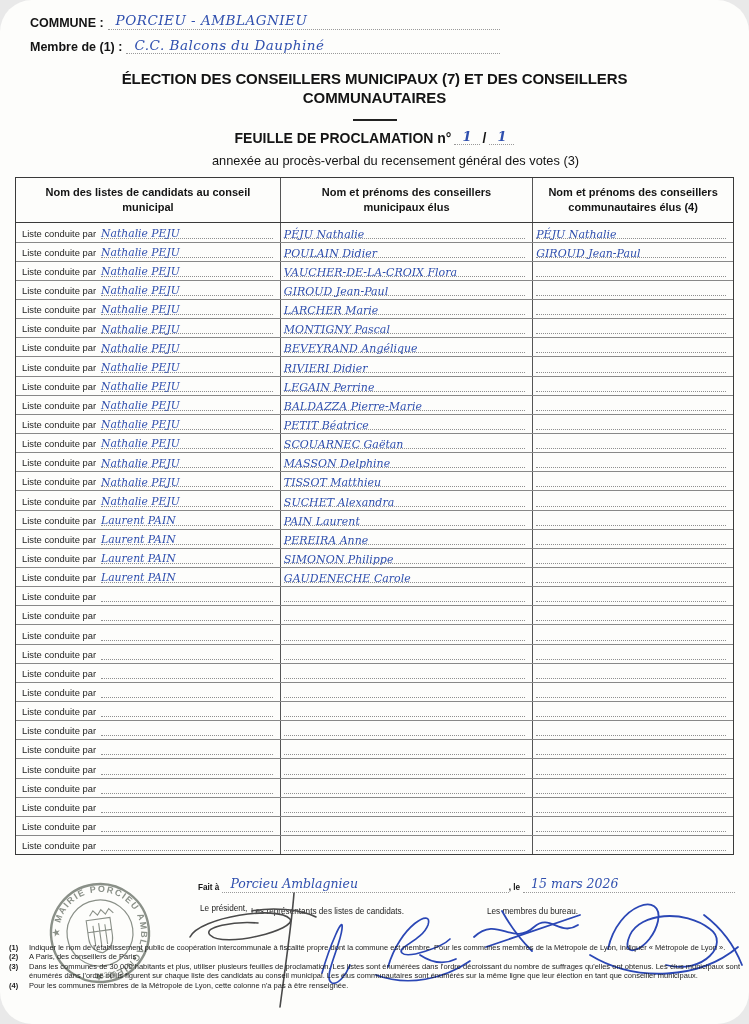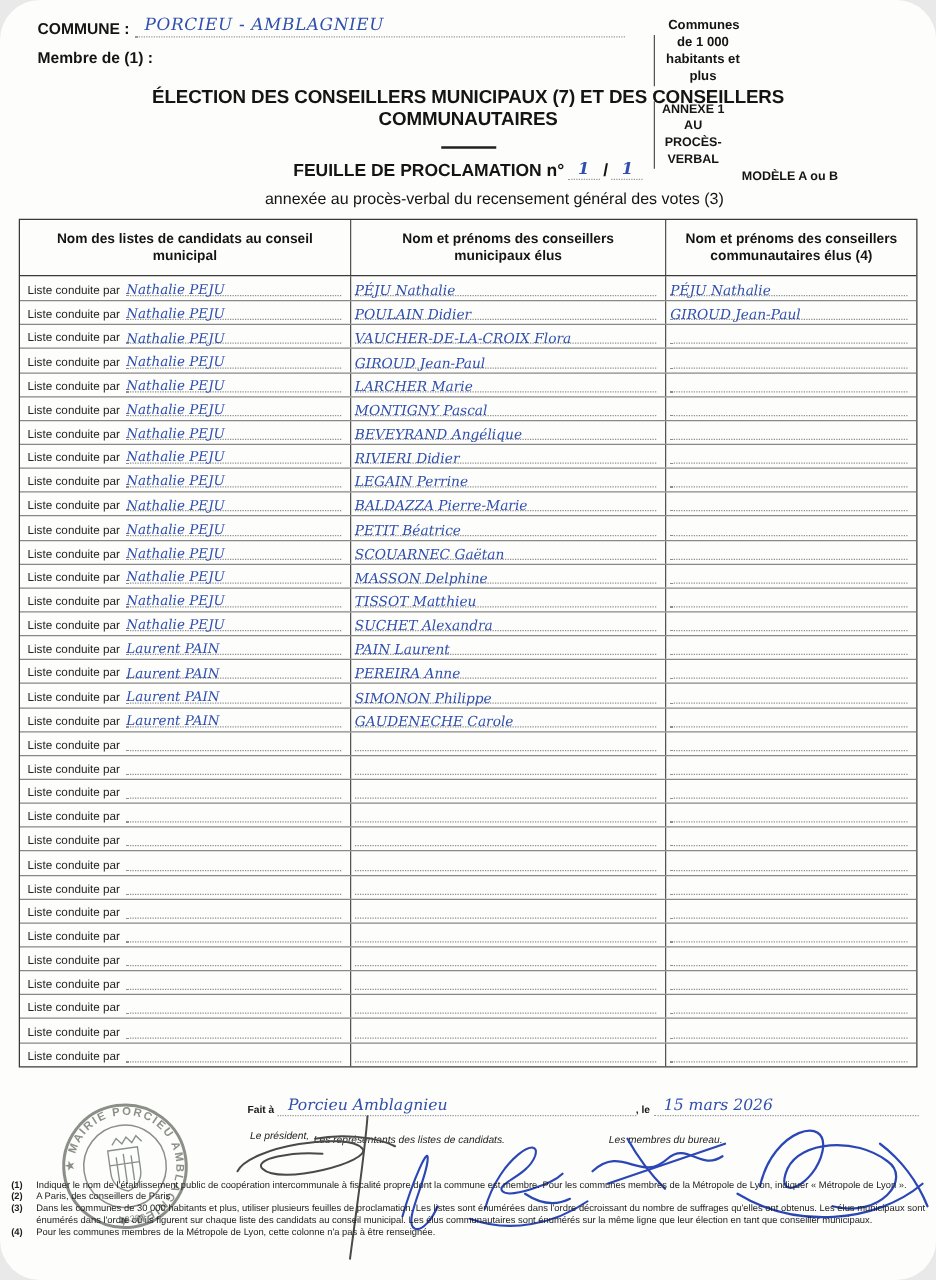--- a/index.html
+++ b/index.html
@@ -33,21 +33,21 @@
   .cell{display:flex;align-items:flex-end;box-sizing:border-box;overflow:hidden;}
   .prefix{font-size:9.4px;color:#242424;white-space:nowrap;padding:0 2px 3px 6px;}
   .dotline{flex:1;border-bottom:1.3px dotted #8f8f8f;margin:0 7px 3px 3px;display:flex;align-items:flex-end;min-width:0;}
   .dotline .hw{font-size:11px;white-space:nowrap;transform:translateY(2px);}
   .c1 .dotline .hw{font-size:10.8px;}
   
   .footer{position:absolute;left:0;top:873px;width:749px;height:151px;}
   .faitline{position:absolute;left:150px;right:14px;top:5px;display:flex;align-items:flex-end;margin-left:48px;}
   .flabel{font-size:8.2px;font-weight:bold;white-space:nowrap;padding:0 3px 1px 0;}
   .faitline .hw{font-size:12.5px;}
-  .sig-label{position:absolute;font-size:8.2px;font-style:italic;color:#1d1d1d;white-space:nowrap;}
+  .sig-label{position:absolute;font-size:8.2px;color:#1d1d1d;white-space:nowrap;}
   .stamp{position:absolute;left:48px;top:8px;transform:rotate(-8deg);opacity:.85;}
   .sig{position:absolute;pointer-events:none;}
   
   .fnotes{position:absolute;left:9px;right:9px;top:70px;}
   .fn{display:flex;font-size:7.5px;line-height:1.25;color:#1c1c1c;}
   .fn-num{width:20px;flex:0 0 20px;font-weight:bold;}
   .fn-text{flex:1;text-align:justify;}
 </style>
 </head>
 <body>
@@ -56,27 +56,23 @@
 
   <div class="hdr">
     <div class="hline">
       <span class="hlabel">COMMUNE :</span>
       <span class="dotlead">
         <span class="hw hw-hdr">PORCIEU - AMBLAGNIEU</span>
       </span>
     </div>
     <div class="hline">
       <span class="hlabel">Membre de (1) :</span>
-    </div>
-    <div class="corner">
-      <div class="c1">Communes</div>
-      <div class="c2">de 1 000 habitants et plus</div>
-      <div class="gap"></div>
-      <div class="c3">ANNEXE 1 AU PROCÈS-VERBAL</div>
-      <div class="c4">MODÈLE A ou B</div>
+      <span class="dotlead">
+        <span class="hw hw-hdr">C.C. Balcons du Dauphiné</span>
+      </span>
     </div>
   </div>
 
   <div class="title">
     <div>ÉLECTION DES CONSEILLERS MUNICIPAUX (7) ET DES CONSEILLERS</div>
     <div>COMMUNAUTAIRES</div>
   </div>
   <hr class="midrule">
   <div class="feuille">
     <span>FEUILLE DE PROCLAMATION n°</span>

